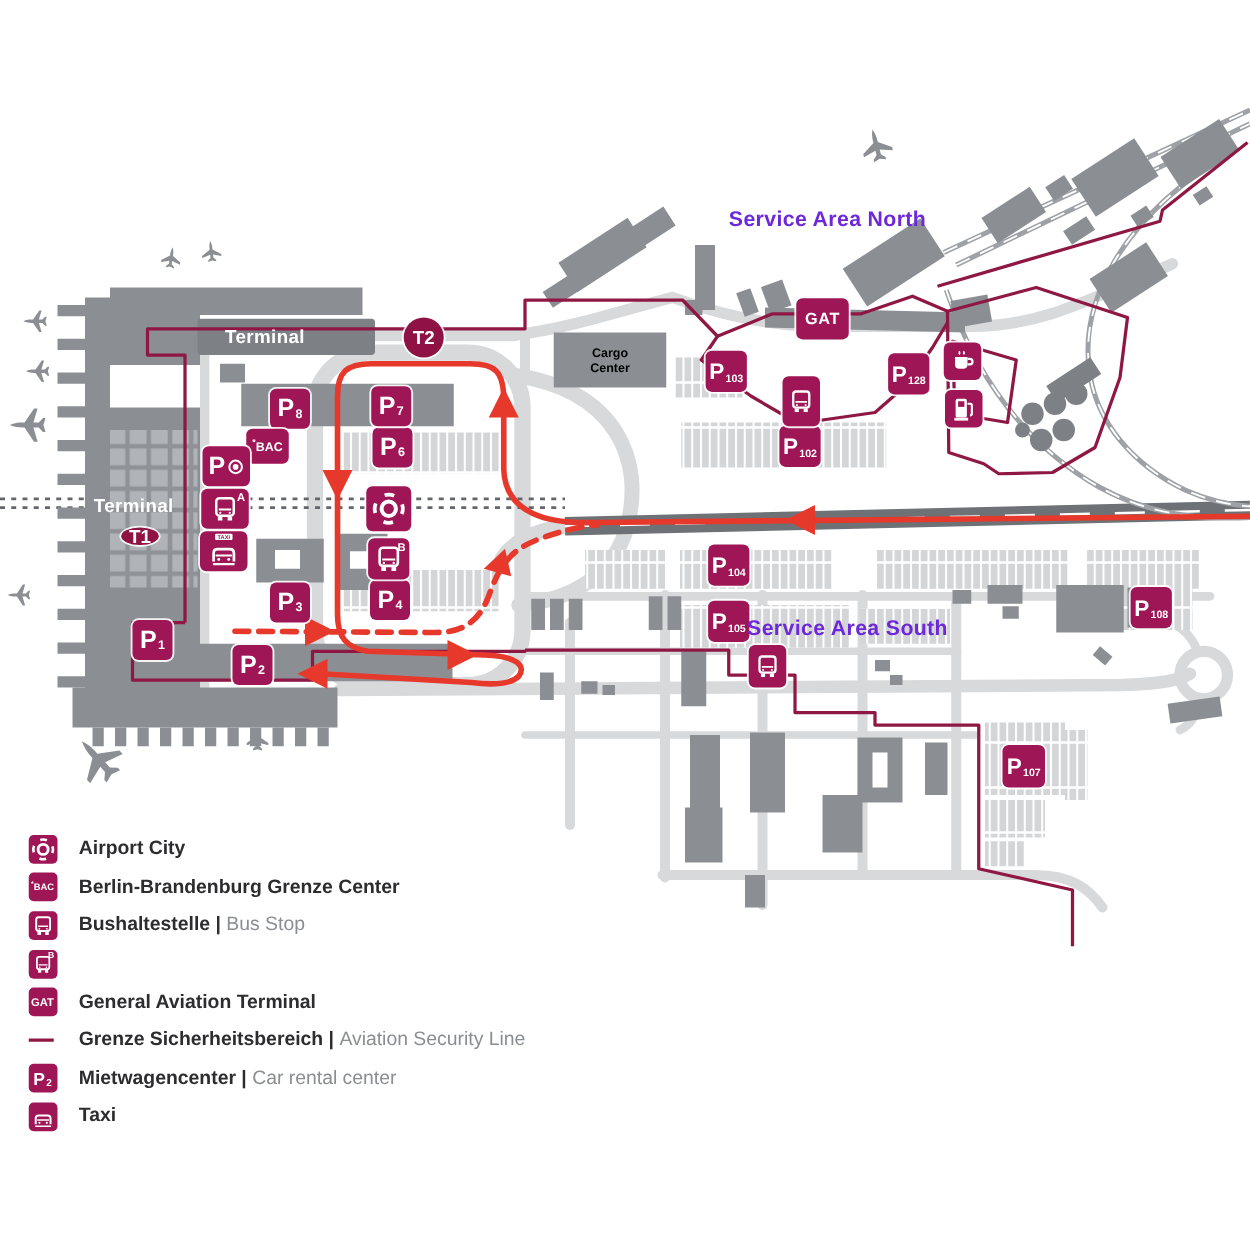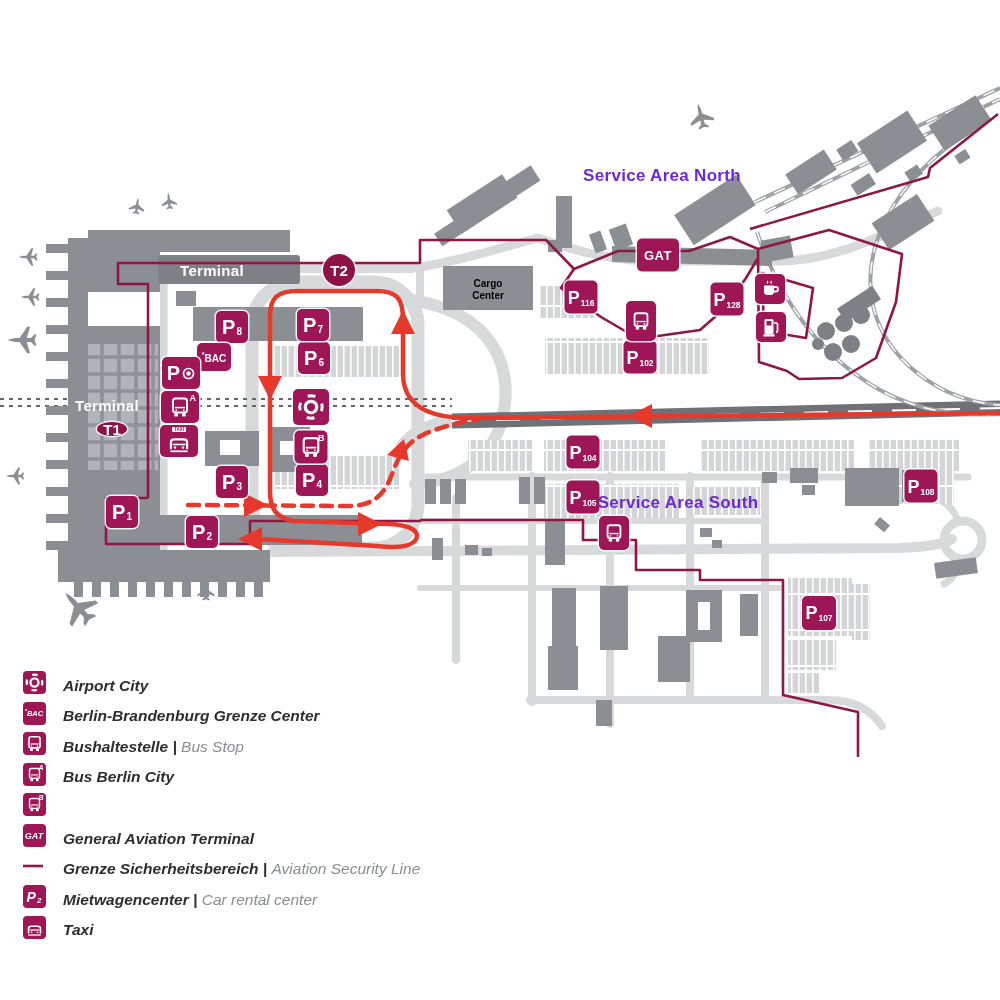--- a/index.html
+++ b/index.html
@@ -23,21 +23,21 @@
   .t-word{position:absolute;color:#fff;font-weight:bold;font-size:15px;transform:translate(-50%,-50%);
           white-space:nowrap;letter-spacing:.3px;}
   .t-circle{position:absolute;background:#8e1243;color:#fff;font-weight:bold;font-size:15px;
           border-radius:50%;display:flex;align-items:center;justify-content:center;
           transform:translate(-50%,-50%);box-shadow:0 0 0 1.5px rgba(255,255,255,.85);}
   .area-label{position:absolute;color:#6d28d9;font-weight:bold;font-size:17px;
           transform:translate(-50%,-50%);white-space:nowrap;letter-spacing:.3px;}
   .bldg-label{position:absolute;color:#000000;font-weight:bold;font-size:10px;line-height:1.15;
           transform:translate(-50%,-50%);text-align:center;}
   #legend{position:absolute;left:22px;top:664px;display:flex;flex-direction:column;}
-  .lg-row{height:30.6px;display:flex;align-items:flex-end;font-style:italic;}
+  .lg-row{height:30.6px;display:flex;align-items:center;}
   .lg-icon{width:24px;height:24px;flex:0 0 24px;display:flex;align-items:center;justify-content:center;position:relative;}
   .lg-badge{width:23px;height:23px;background:#9e1656;border-radius:4px;color:#fff;font-weight:bold;
           display:flex;align-items:center;justify-content:center;position:relative;}
   .lg-badge .pm{font-size:14px;} .lg-badge .ps{font-size:8px;margin:7px 0 0 1px;}
   .lg-badge .sup{position:absolute;top:1px;right:2px;font-size:7px;font-weight:bold;}
   .lg-badge .bac-t{font-size:7.5px;} .lg-badge .bac-s{font-size:5.5px;vertical-align:3px;}
   .lg-badge .gat-t{font-size:9px;}
   .lg-text{margin-left:17px;font-size:15.5px;color:#2d2d2f;font-weight:bold;white-space:nowrap;}
   .lg-text .en{color:#8a8d91;font-weight:normal;}
 </style>
@@ -295,21 +295,21 @@
     <div class="badge small-sub" style="left: 727px; top: 299px; width: 33px; height: 33px;">
       <span class="pm">P</span>
       <span class="ps">128</span>
     </div>
     <div class="badge small-sub" style="left: 640px; top: 357px; width: 33px; height: 33px;">
       <span class="pm">P</span>
       <span class="ps">102</span>
     </div>
     <div class="badge small-sub" style="left: 581px; top: 297px; width: 33px; height: 33px;">
       <span class="pm">P</span>
-      <span class="ps">116</span>
+      <span class="ps">103</span>
     </div>
     <div class="badge small-sub" style="left: 583px; top: 452px; width: 33px; height: 33px;">
       <span class="pm">P</span>
       <span class="ps">104</span>
     </div>
     <div class="badge small-sub" style="left: 583px; top: 497px; width: 33px; height: 33px;">
       <span class="pm">P</span>
       <span class="ps">105</span>
     </div>
     <div class="badge small-sub" style="left: 819px; top: 613px; width: 34px; height: 34px;">
@@ -456,36 +456,20 @@
       <span class="lg-icon">
         <span class="lg-badge">
           <svg width="17" height="17" viewBox="0 0 24 24">
   <rect x="5" y="3.5" width="14" height="14" rx="2.5" fill="none" stroke="#fff" stroke-width="2"></rect>
   <line x1="7" y1="12.6" x2="17" y2="12.6" stroke="#fff" stroke-width="1.5"></line>
   <circle cx="8.2" cy="15.2" r="0.9" fill="#fff"></circle>
             <circle cx="15.8" cy="15.2" r="0.9" fill="#fff"></circle>
   <rect x="6.3" y="18.4" width="3.6" height="3" fill="#fff"></rect>
             <rect x="14.1" y="18.4" width="3.6" height="3" fill="#fff"></rect>
           </svg>
-          <span class="sup">A</span>
-        </span>
-      </span>
-      <span class="lg-text">Bus Berlin City</span>
-    </div>
-    <div class="lg-row">
-      <span class="lg-icon">
-        <span class="lg-badge">
-          <svg width="17" height="17" viewBox="0 0 24 24">
-  <rect x="5" y="3.5" width="14" height="14" rx="2.5" fill="none" stroke="#fff" stroke-width="2"></rect>
-  <line x1="7" y1="12.6" x2="17" y2="12.6" stroke="#fff" stroke-width="1.5"></line>
-  <circle cx="8.2" cy="15.2" r="0.9" fill="#fff"></circle>
-            <circle cx="15.8" cy="15.2" r="0.9" fill="#fff"></circle>
-  <rect x="6.3" y="18.4" width="3.6" height="3" fill="#fff"></rect>
-            <rect x="14.1" y="18.4" width="3.6" height="3" fill="#fff"></rect>
-          </svg>
           <span class="sup">B</span>
         </span>
       </span>
     </div>
     <div class="lg-row">
       <span class="lg-icon">
         <span class="lg-badge">
           <span class="gat-t">GAT</span>
         </span>
       </span>

